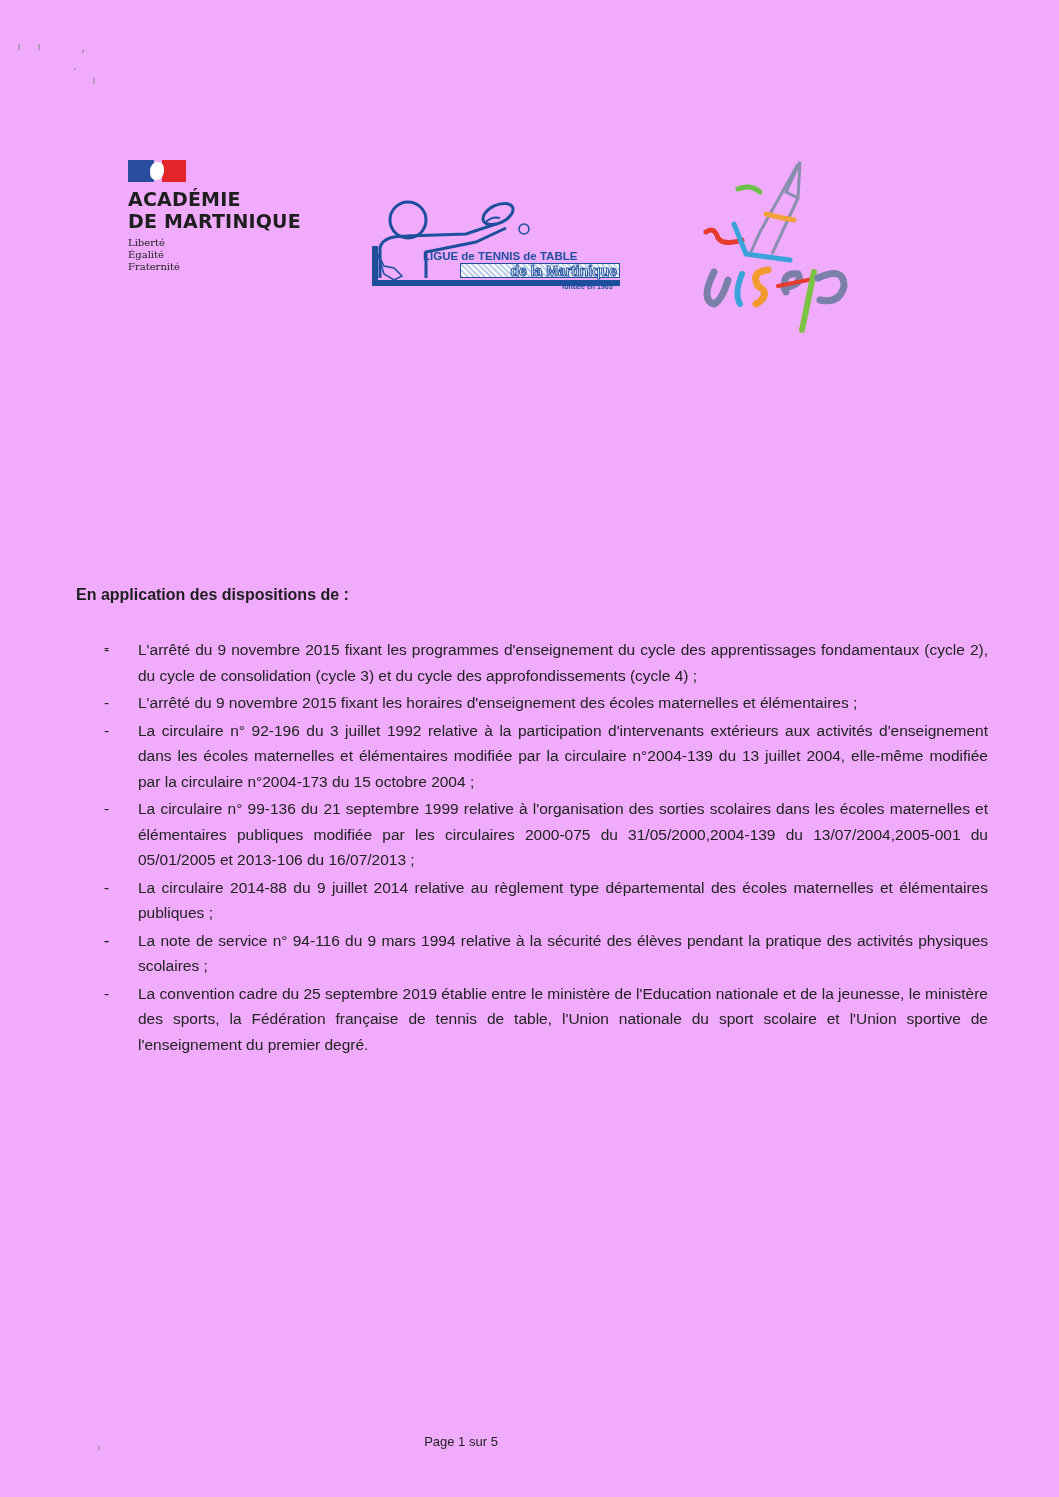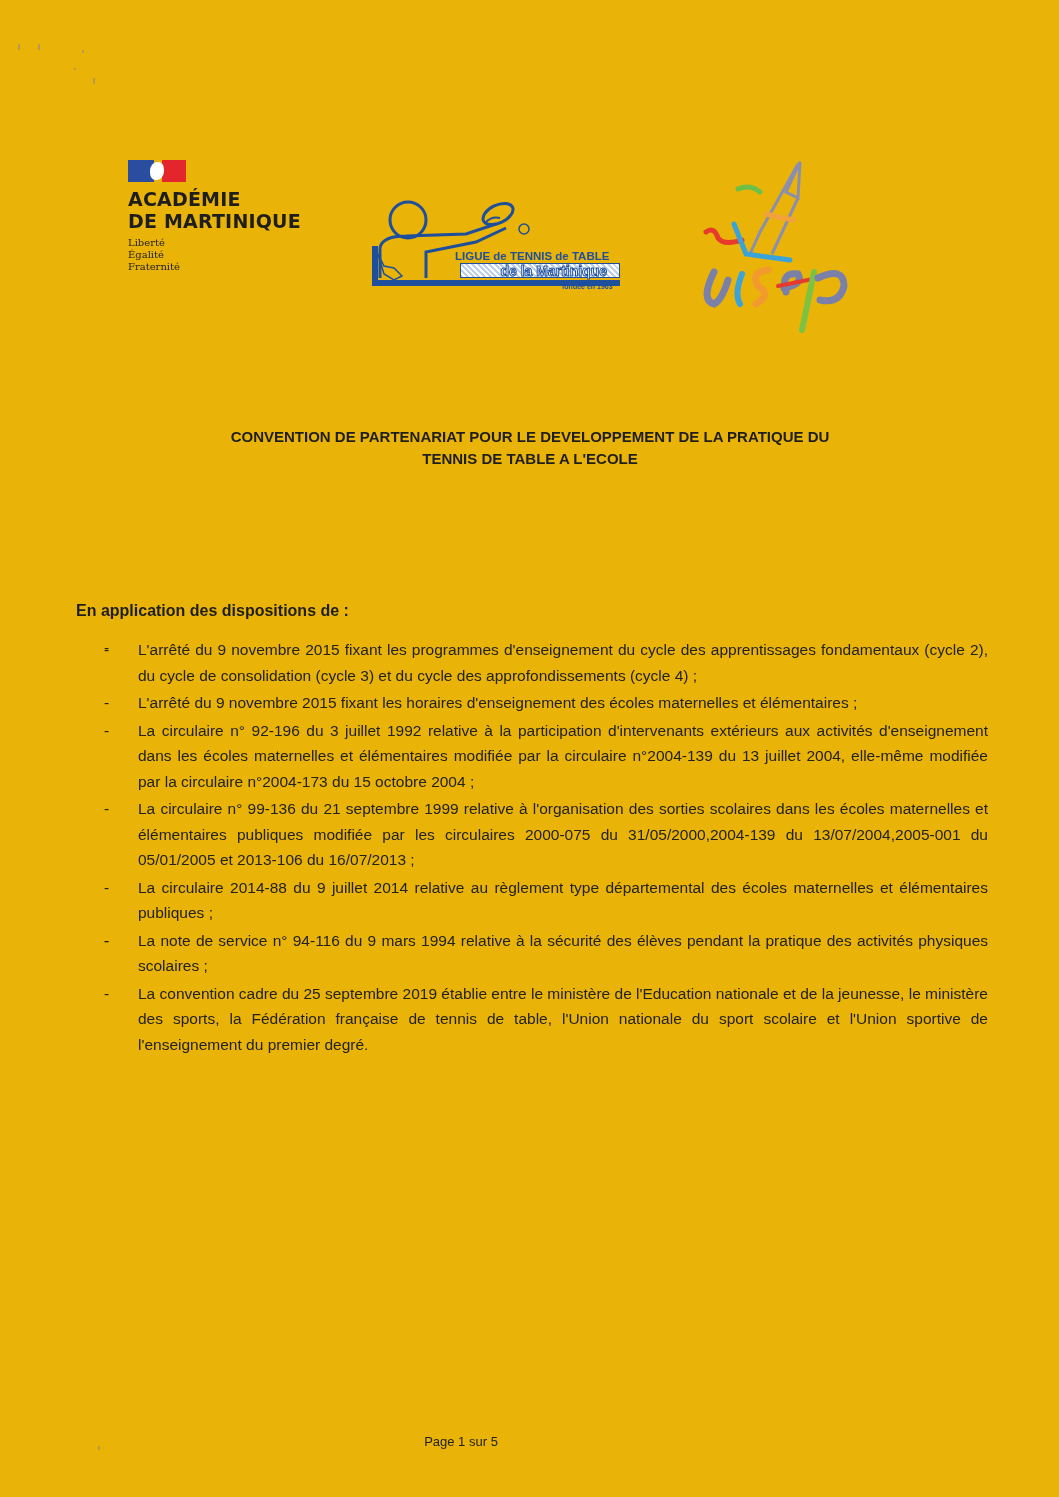--- a/index.html
+++ b/index.html
@@ -1,46 +1,46 @@
 <!DOCTYPE html>
 <html><head>
 <meta charset="utf-8">
 <style>
   html, body { margin: 0; padding: 0; background: #ffffff; }
   body { width: 1059px; height: 1497px; position: relative; overflow: hidden;
          font-family: "Liberation Sans", sans-serif; color: #1a1a1a; }
-  .page { position: absolute; left: 0; top: 0; width: 1059px; height: 1497px; background: #eab308; }
+  .page { position: absolute; left: 0; top: 0; width: 1059px; height: 1497px; background: #f0abfc; }
 
   .specks span { position: absolute; width: 2px; height: 6px; background: #8a8a8a; opacity: .55; }
 
   
   .acad { position: absolute; left: 128px; top: 160px; width: 200px; }
   .acad .flag { position: relative; width: 58px; height: 22px; }
   .acad .flag .blue { position: absolute; left: 0; top: 0; width: 26px; height: 22px; background: #2b4da0; }
   .acad .flag .red { position: absolute; left: 34px; top: 0; width: 24px; height: 22px; background: #e3262b; }
   .acad .flag .mid { position: absolute; left: 22px; top: 2px; width: 14px; height: 18px; background: #fff; border-radius: 50% 40% 50% 40%; }
   .acad .name { font-family: "DejaVu Sans", sans-serif; font-weight: bold; font-size: 19px; line-height: 22px; color: #1e1e1e; margin-top: 6px; letter-spacing: 0.2px; }
   .acad .motto { font-family: "DejaVu Serif", serif; font-size: 10px; line-height: 12px; margin-top: 5px; color: #222; }
 
   
   .ligue { position: absolute; left: 366px; top: 196px; width: 260px; height: 104px; }
   .ligue svg { position: absolute; left: 0; top: 0; }
-  .ligue .l1 { position: absolute; left: 89px; top: 54px; font-weight: bold; font-size: 11.5px; color: #1d4f9c; white-space: nowrap; }
+  .ligue .l1 { position: absolute; left: 57px; top: 54px; font-weight: bold; font-size: 11.5px; color: #1d4f9c; white-space: nowrap; }
   .ligue .l2 { position: absolute; left: 94px; top: 67px; width: 160px; height: 15px;
                background: repeating-linear-gradient(45deg, #bcd0ec 0 2px, #ffffff 2px 4px); border: 1px solid #1d4f9c;
-               font-weight: bold; font-size: 14px; line-height: 15px; color: #fff; text-align: right; padding-right: 12px;
+               font-weight: bold; font-size: 14px; line-height: 15px; color: #fff; text-align: right; padding-right: 2px;
                -webkit-text-stroke: 1px #1d4f9c; box-sizing: border-box; }
   .ligue .l3 { position: absolute; left: 196px; top: 87px; font-weight: bold; font-size: 7px; color: #1d4f9c; white-space: nowrap; }
 
   
   .usep { position: absolute; left: 694px; top: 154px; width: 170px; height: 186px; }
 
   .title { position: absolute; left: 100px; top: 426px; width: 860px; text-align: center;
            font-weight: bold; font-size: 15px; line-height: 22px; color: #1e1e1e; }
-  .intro { position: absolute; left: 76px; top: 586px; font-weight: bold; font-size: 16px; color: #1e1e1e; margin-top: 16px; }
+  .intro { position: absolute; left: 76px; top: 586px; font-weight: bold; font-size: 16px; color: #1e1e1e; }
 
   .list { position: absolute; left: 100px; top: 635px; width: 888px; margin: 0; padding: 0; list-style: none; }
   .list li { position: relative; padding-left: 38px; font-size: 15.5px; line-height: 25.5px; text-align: justify;
              color: #222; margin-bottom: 2px; }
   .list li .dash { position: absolute; left: 4px; top: 0; }
 
   .footer { position: absolute; left: 0; width: 922px; top: 1434px; text-align: center; font-size: 13px; color: #222; }
 </style>
 </head>
 <body>
@@ -102,24 +102,20 @@
       <path d="M20 118 Q6 146 20 150 Q28 146 34 126" fill="none" stroke="#7a80a8" stroke-width="7" stroke-linecap="round"></path>
       <path d="M48 120 Q40 140 46 150" fill="none" stroke="#3aa3d9" stroke-width="6" stroke-linecap="round"></path>
       <path d="M74 116 Q56 118 64 132 Q78 140 62 150" fill="none" stroke="#f29a2e" stroke-width="7" stroke-linecap="round"></path>
       <path d="M92 138 Q86 118 104 120 Q110 130 90 134" fill="none" stroke="#7a80a8" stroke-width="7" stroke-linecap="round"></path>
       <path d="M84 132 L124 124" fill="none" stroke="#e53a2c" stroke-width="4" stroke-linecap="round"></path>
       <path d="M120 118 L108 176" fill="none" stroke="#7cc243" stroke-width="6" stroke-linecap="round"></path>
       <path d="M124 124 Q150 112 150 132 Q146 150 126 146" fill="none" stroke="#7a80a8" stroke-width="7" stroke-linecap="round"></path>
     </svg>
   </div>
 
-  <div class="title">
-    <div>CONVENTION DE PARTENARIAT POUR LE DEVELOPPEMENT DE LA PRATIQUE DU</div>
-    <div>TENNIS DE TABLE A L'ECOLE</div>
-  </div>
 
   <div class="intro">En application des dispositions de :</div>
 
   <ul class="list">
     <li><span class="dash">-</span></li>
     <li><span class="dash">-</span><span>L'arrêté du 9 novembre 2015 fixant les programmes d'enseignement du cycle des apprentissages fondamentaux (cycle 2), du cycle de consolidation (cycle 3) et du cycle des approfondissements (cycle 4) ;</span></li>
     <li><span class="dash">-</span><span>L'arrêté du 9 novembre 2015 fixant les horaires d'enseignement des écoles maternelles et élémentaires ;</span></li>
     <li><span class="dash">-</span><span>La circulaire n° 92-196 du 3 juillet 1992 relative à la participation d'intervenants extérieurs aux activités d'enseignement dans les écoles maternelles et élémentaires modifiée par la circulaire n°2004-139 du 13 juillet 2004, elle-même modifiée par la circulaire n°2004-173 du 15 octobre 2004 ;</span></li>
     <li><span class="dash">-</span><span>La circulaire n° 99-136 du 21 septembre 1999 relative à l'organisation des sorties scolaires dans les écoles maternelles et élémentaires publiques modifiée par les circulaires 2000-075 du 31/05/2000,2004-139 du 13/07/2004,2005-001 du 05/01/2005 et 2013-106 du 16/07/2013 ;</span></li>
     <li><span class="dash">-</span><span>La circulaire 2014-88 du 9 juillet 2014 relative au règlement type départemental des écoles maternelles et élémentaires publiques ;</span></li>

